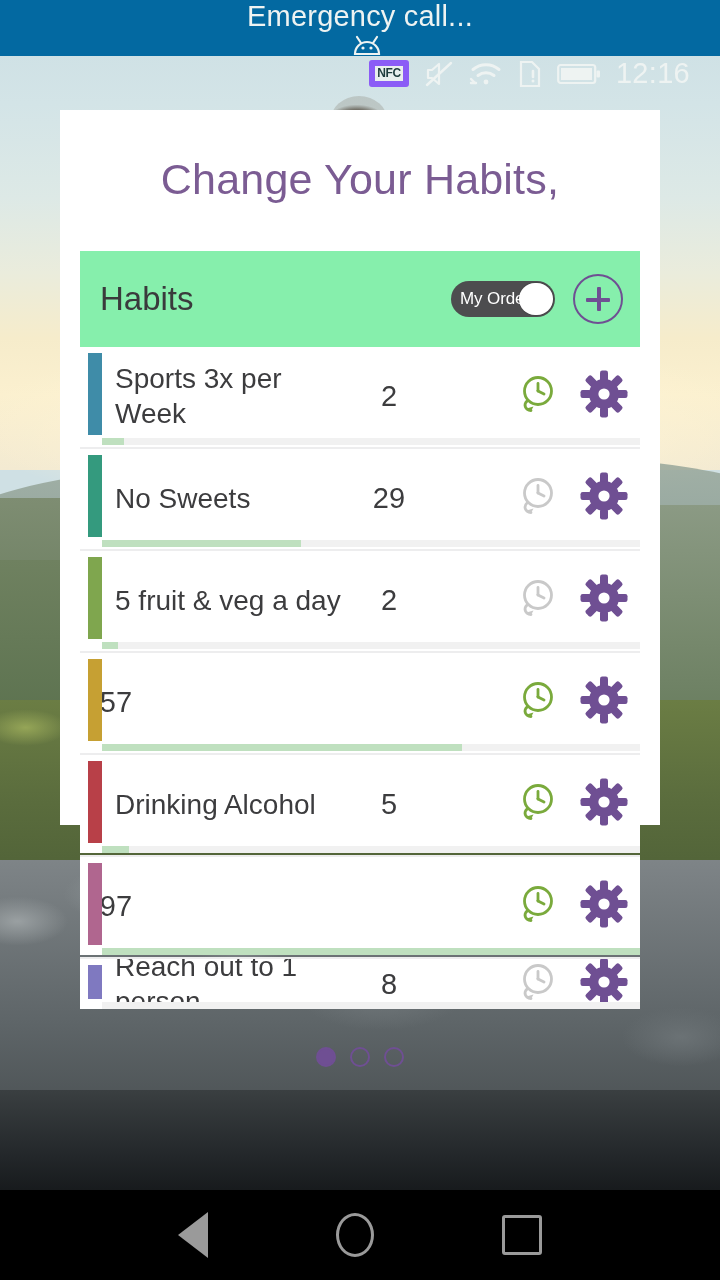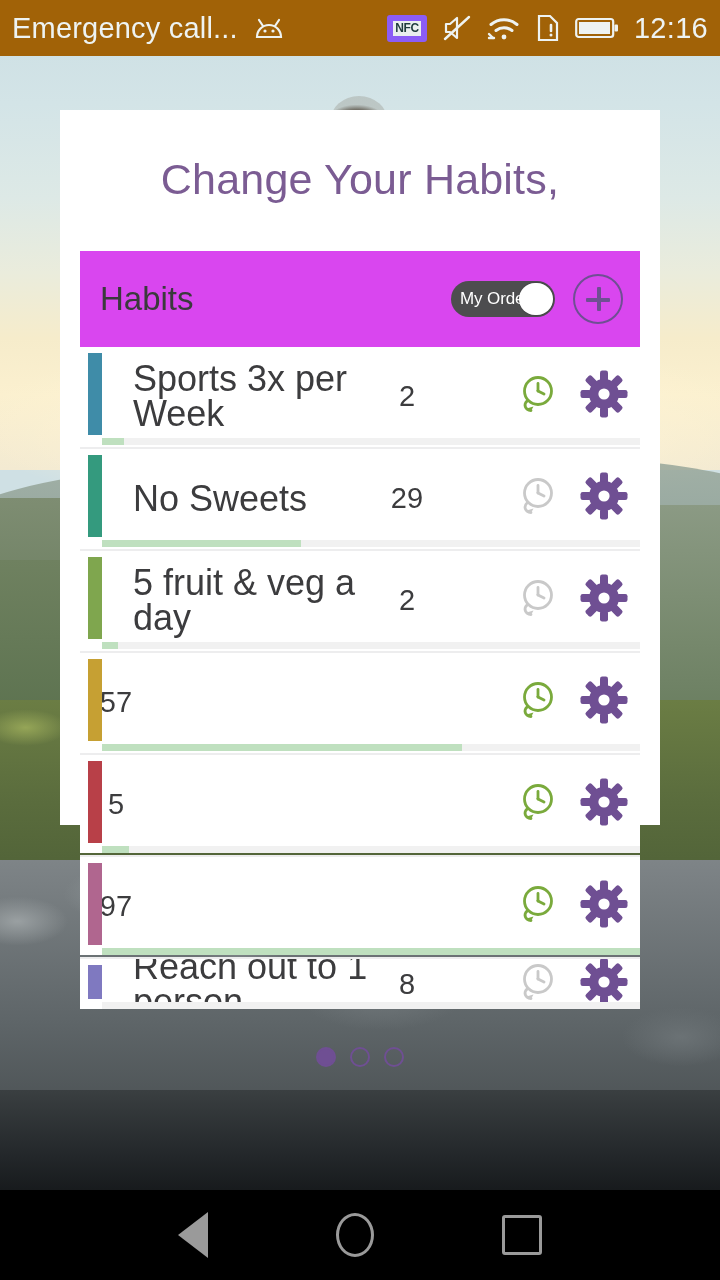--- a/index.html
+++ b/index.html
@@ -74,22 +74,22 @@
   .person-head{
     position:absolute; left:330px; top:96px; width:58px; height:26px;
     background:radial-gradient(ellipse 30px 16px at 46% 92%,
       #4a463f 0%, #5d574c 55%, rgba(120,112,96,.25) 96%);
     border-radius:50% 50% 0 0 / 100% 100% 0 0;
   }
 
   
   #statusbar{
     position:absolute; left:0; top:0; width:720px; height:56px;
-    background:#a16207; display:flex; align-items:center;
-    padding:0 12px; color:#eef3f2; z-index:40;
+    background:#0369a1; display:flex; align-items:center;
+    padding:0 30px; color:#eef3f2; z-index:40;flex-direction:column;
   }
   #statusbar .carrier{
     font-size:29px; letter-spacing:.2px; white-space:nowrap;
   }
   #statusbar .sys{
     margin-left:auto; display:flex; align-items:center; gap:15px;
   }
   .clockval{ font-size:29px; letter-spacing:.3px; }
   .nfcbox{
     border:6px solid #8b5cf6; border-radius:3px; font-size:12px;
@@ -106,21 +106,21 @@
   #headline{
     text-align:center; color:#7b5c93; font-weight:300;
     font-size:43px; line-height:64px; padding:37px 26px 0;
     letter-spacing:.2px;
   }
   #headline span{ display:block; }
 
   
   #panel{ margin:40px 20px 0; }
   #panel-head{
-    background:#d946ef; height:96px; display:flex; align-items:center;
+    background:#86efac; height:96px; display:flex; align-items:center;
     padding:0 17px 0 20px;
   }
   #panel-title{ font-size:33px; color:#3a3a3c; font-weight:400; }
   #panel-head .right{
     margin-left:auto; display:flex; align-items:center; gap:18px;
   }
   .switch{
     width:104px; height:36px; border-radius:18px; background:#4d4d4f;
     display:flex; align-items:center; position:relative;
   }
@@ -145,21 +145,21 @@
   
   .hrow{
     position:relative; background:#fff; display:flex; align-items:center;
     height:98px; margin-bottom:2px; overflow:hidden;
   }
   .hrow.partial{ height:50px; margin-bottom:0; }
   .hrow .bar{
     position:absolute; left:8px; top:6px; width:14px; bottom:10px;
   }
   .hrow .name{
-    margin-left:53px; width:238px; font-size:36px; color:#3c3c3e;
+    margin-left:35px; width:238px; font-size:28px; color:#3c3c3e;
     line-height:35px; font-weight:400;
   }
   .hrow .count{
     width:72px; text-align:center; font-size:29px; color:#3c3c3e;
   }
   .hrow .acts{
     margin-left:auto; display:flex; align-items:center;
     gap:20px; padding-right:12px;
   }
   .prog{
@@ -406,20 +406,21 @@
       <circle cx="24" cy="24" r="5.6" fill="#ffffff"></circle>
     </svg></span>
      </span>
      <span class="prog">
        <i style="width:67%"></i>
      </span>
         </div>
         <div class="rowsep"></div>
         <div class="hrow">
           <span class="bar" style="background:#b84048"></span>
+     <span class="name">Drinking Alcohol</span>
      <span class="count">5</span>
      <span class="acts">
        <span>
     <svg width="46" height="46" viewBox="0 0 46 46">
       <circle cx="24" cy="20" r="13.5" fill="none" stroke="#7aaa3c" stroke-width="2.8"></circle>
       <line x1="24" y1="12.5" x2="24" y2="20" stroke="#7aaa3c" stroke-width="2.8" stroke-linecap="round"></line>
       <line x1="24" y1="20" x2="30" y2="23" stroke="#7aaa3c" stroke-width="2.8" stroke-linecap="round"></line>
       <path d="M13.5 29.5 C9 33.5 11 39 17 39.5" fill="none" stroke="#7aaa3c" stroke-width="2.8" stroke-linecap="round"></path>
       <path d="M19.5 35.5 L17 40 L12.5 37.5 Z" fill="#7aaa3c"></path>
     </svg></span>

